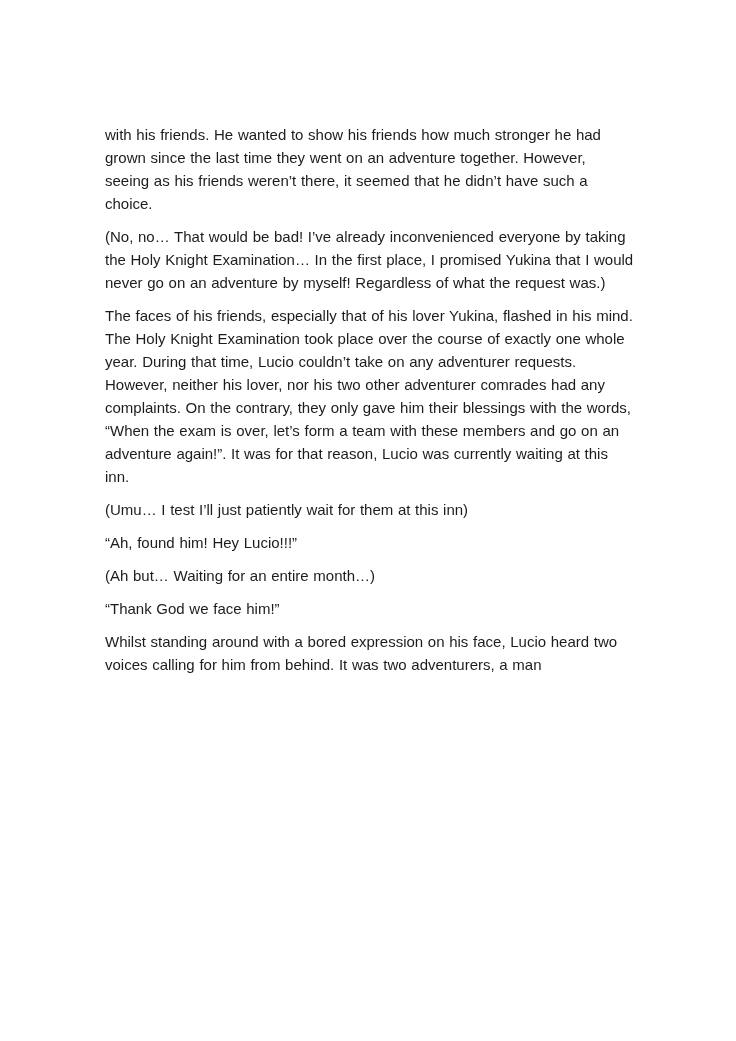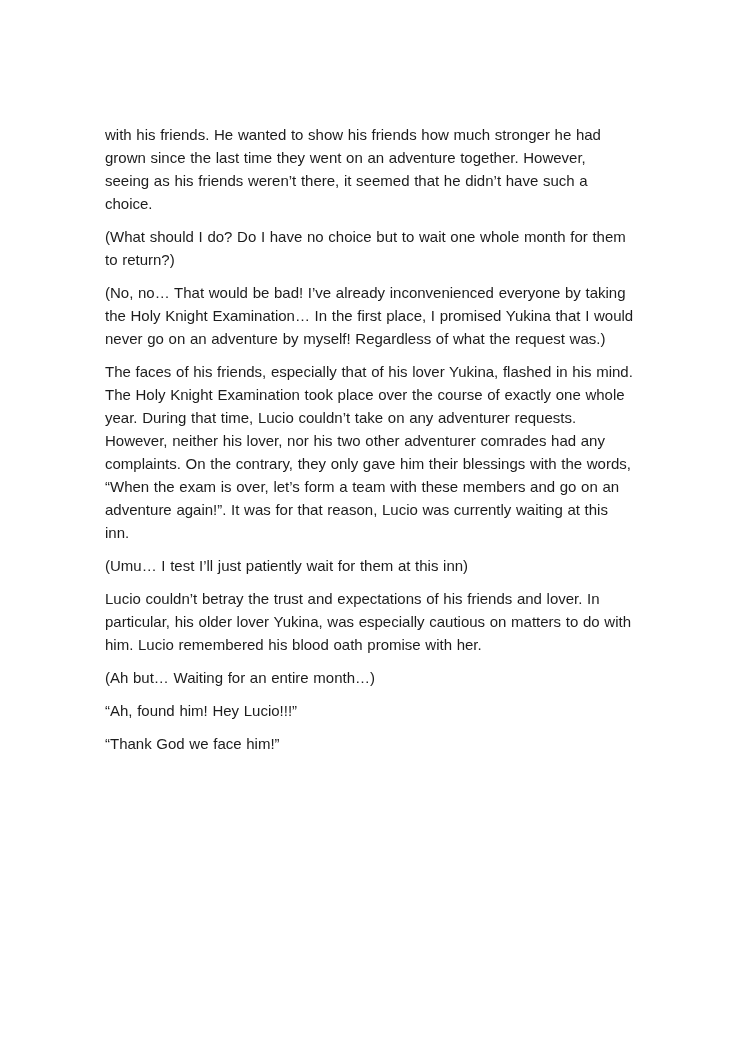--- a/index.html
+++ b/index.html
@@ -37,22 +37,21 @@
     text-align: left;
     word-spacing: 0.5px;
   }
 </style>
 </head>
 <body>
 
 <div class="page">
   <div class="text-block">
     <p class="para">with his friends. He wanted to show his friends how much stronger he had grown since the last time they went on an adventure together. However, seeing as his friends weren’t there, it seemed that he didn’t have such a choice.</p>
-    <p class="para">(What should I do? Do I have no choice but to wait one whole month for them to return?)</p>
     <p class="para">(No, no… That would be bad! I’ve already inconvenienced everyone by taking the Holy Knight Examination… In the first place, I promised Yukina that I would never go on an adventure by myself! Regardless of what the request was.)</p>
     <p class="para">The faces of his friends, especially that of his lover Yukina, flashed in his mind. The Holy Knight Examination took place over the course of exactly one whole year. During that time, Lucio couldn’t take on any adventurer requests. However, neither his lover, nor his two other adventurer comrades had any complaints. On the contrary, they only gave him their blessings with the words, “When the exam is over, let’s form a team with these members and go on an adventure again!”. It was for that reason, Lucio was currently waiting at this inn.</p>
     <p class="para">(Umu… I test I’ll just patiently wait for them at this inn)</p>
-    <p class="para">Lucio couldn’t betray the trust and expectations of his friends and lover. In particular, his older lover Yukina, was especially cautious on matters to do with him. Lucio remembered his blood oath promise with her.</p>
+    <p class="para">“Ah, found him! Hey Lucio!!!”</p>
     <p class="para">(Ah but… Waiting for an entire month…)</p>
-    <p class="para">“Ah, found him! Hey Lucio!!!”</p>
     <p class="para">“Thank God we face him!”</p>
+    <p class="para">Whilst standing around with a bored expression on his face, Lucio heard two voices calling for him from behind. It was two adventurers, a man</p>
   </div>
 </div>
 
 </body></html>

